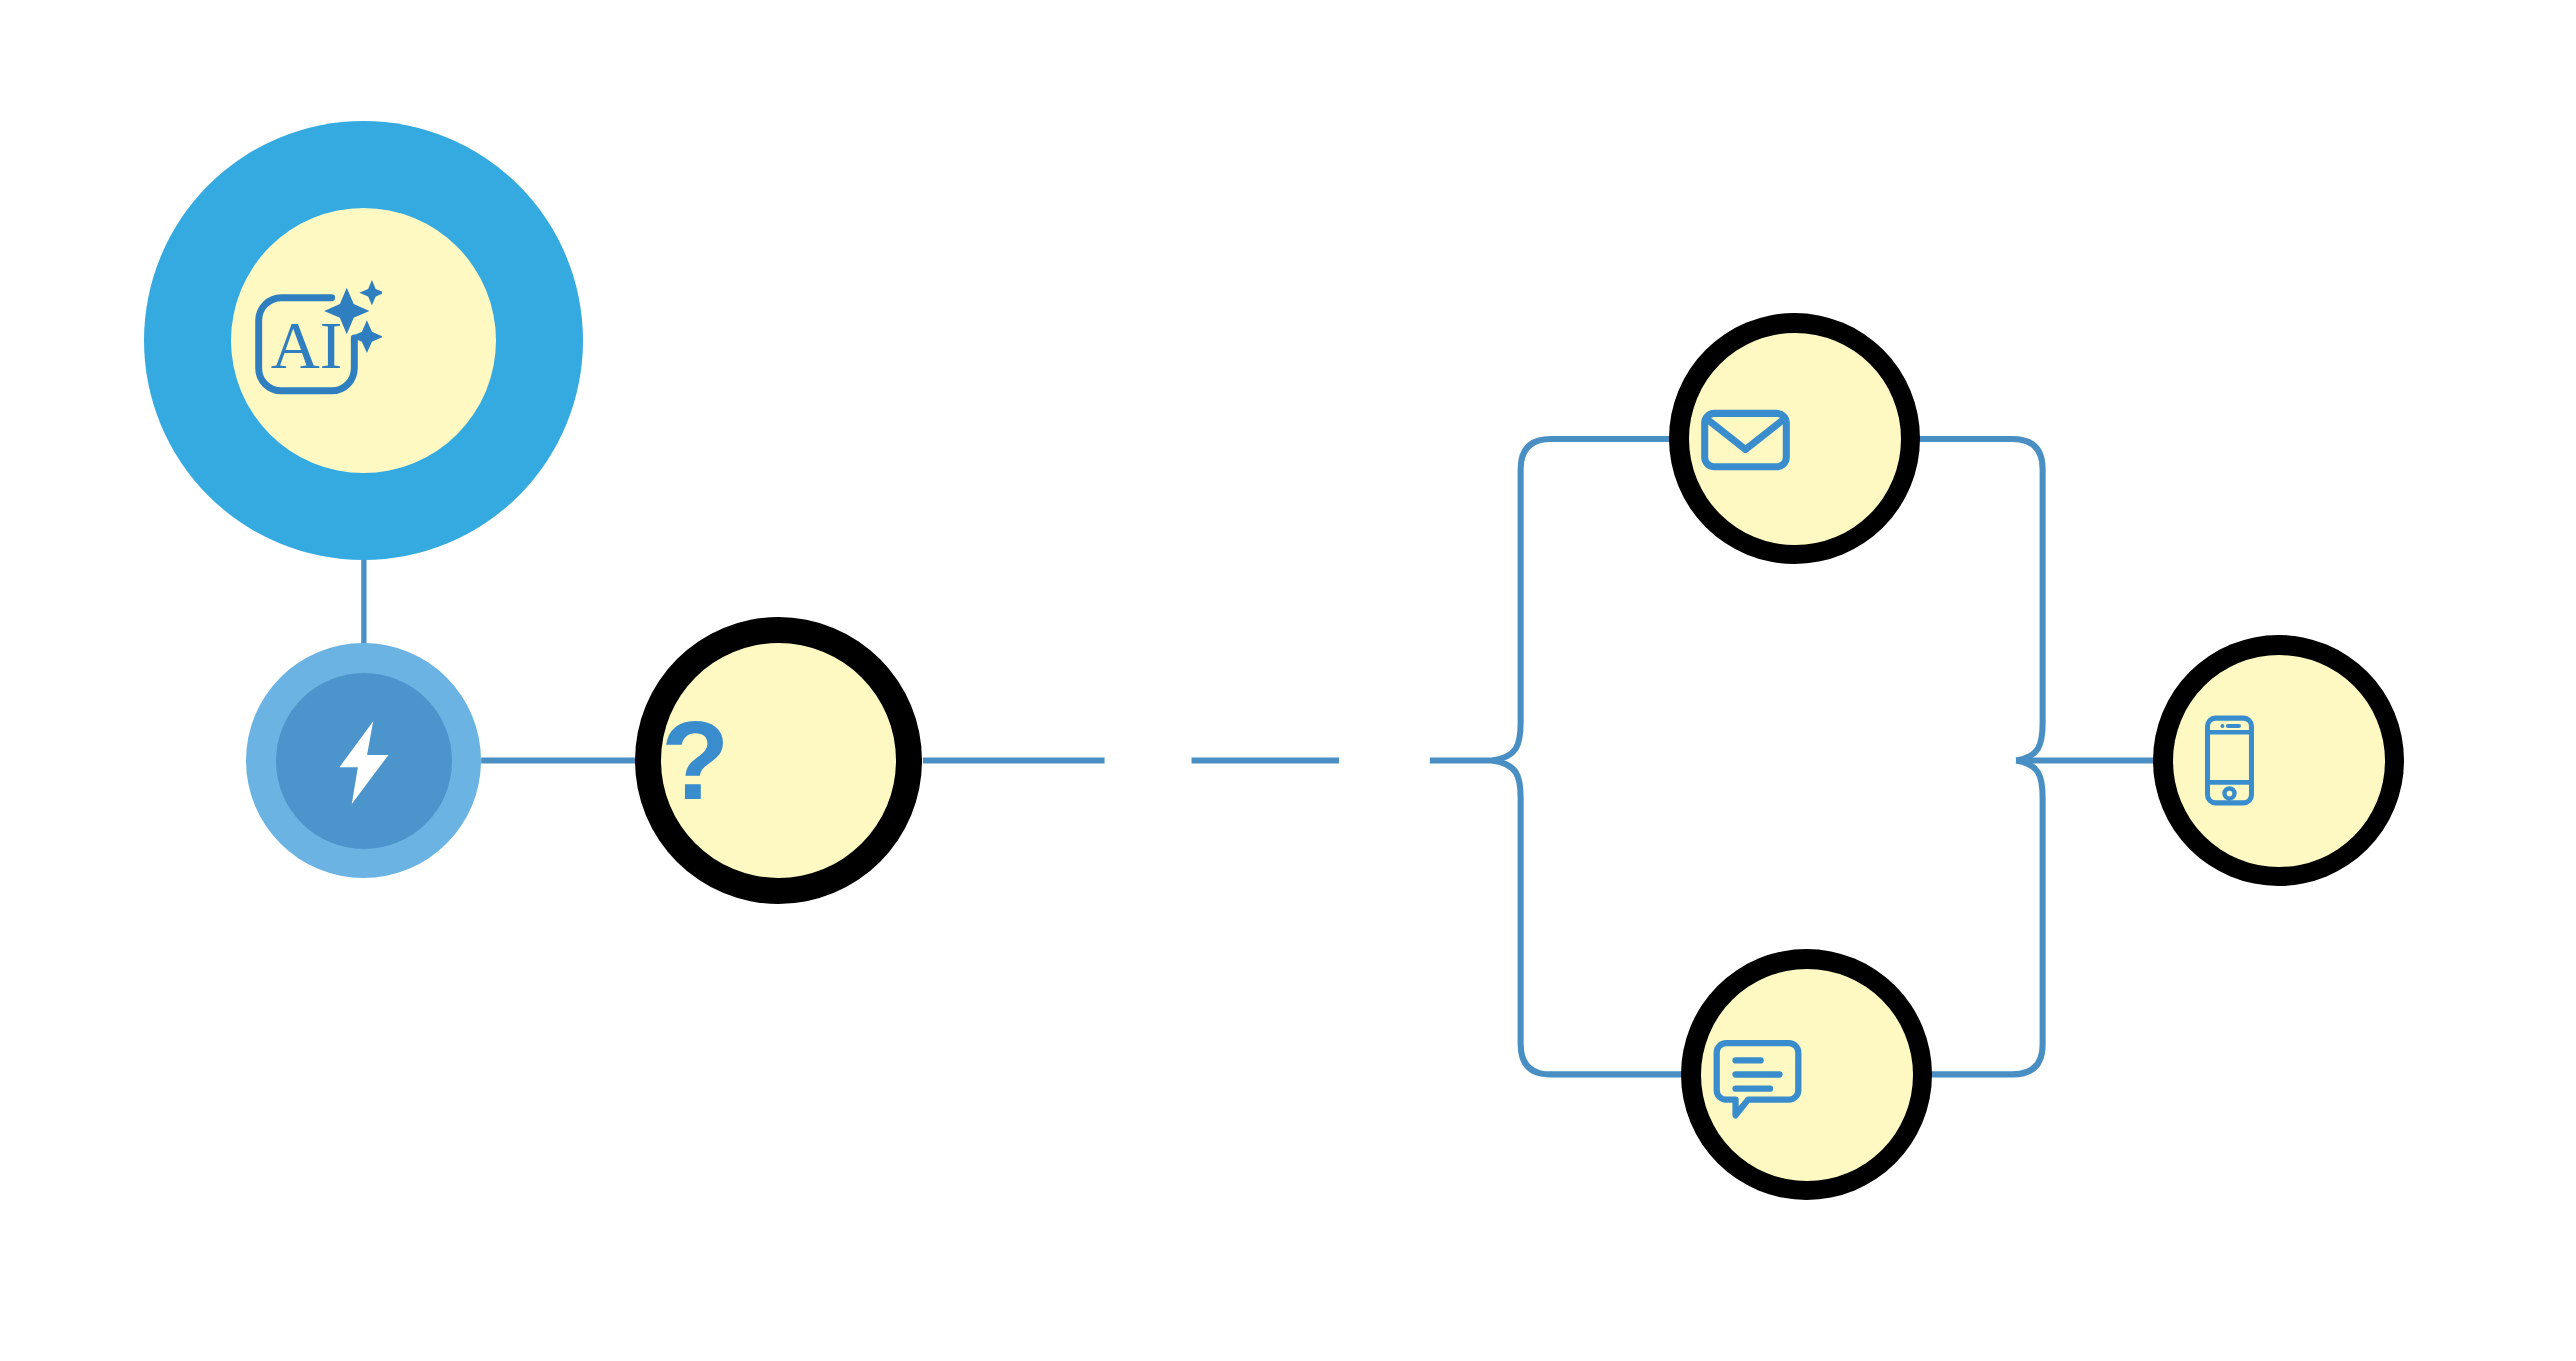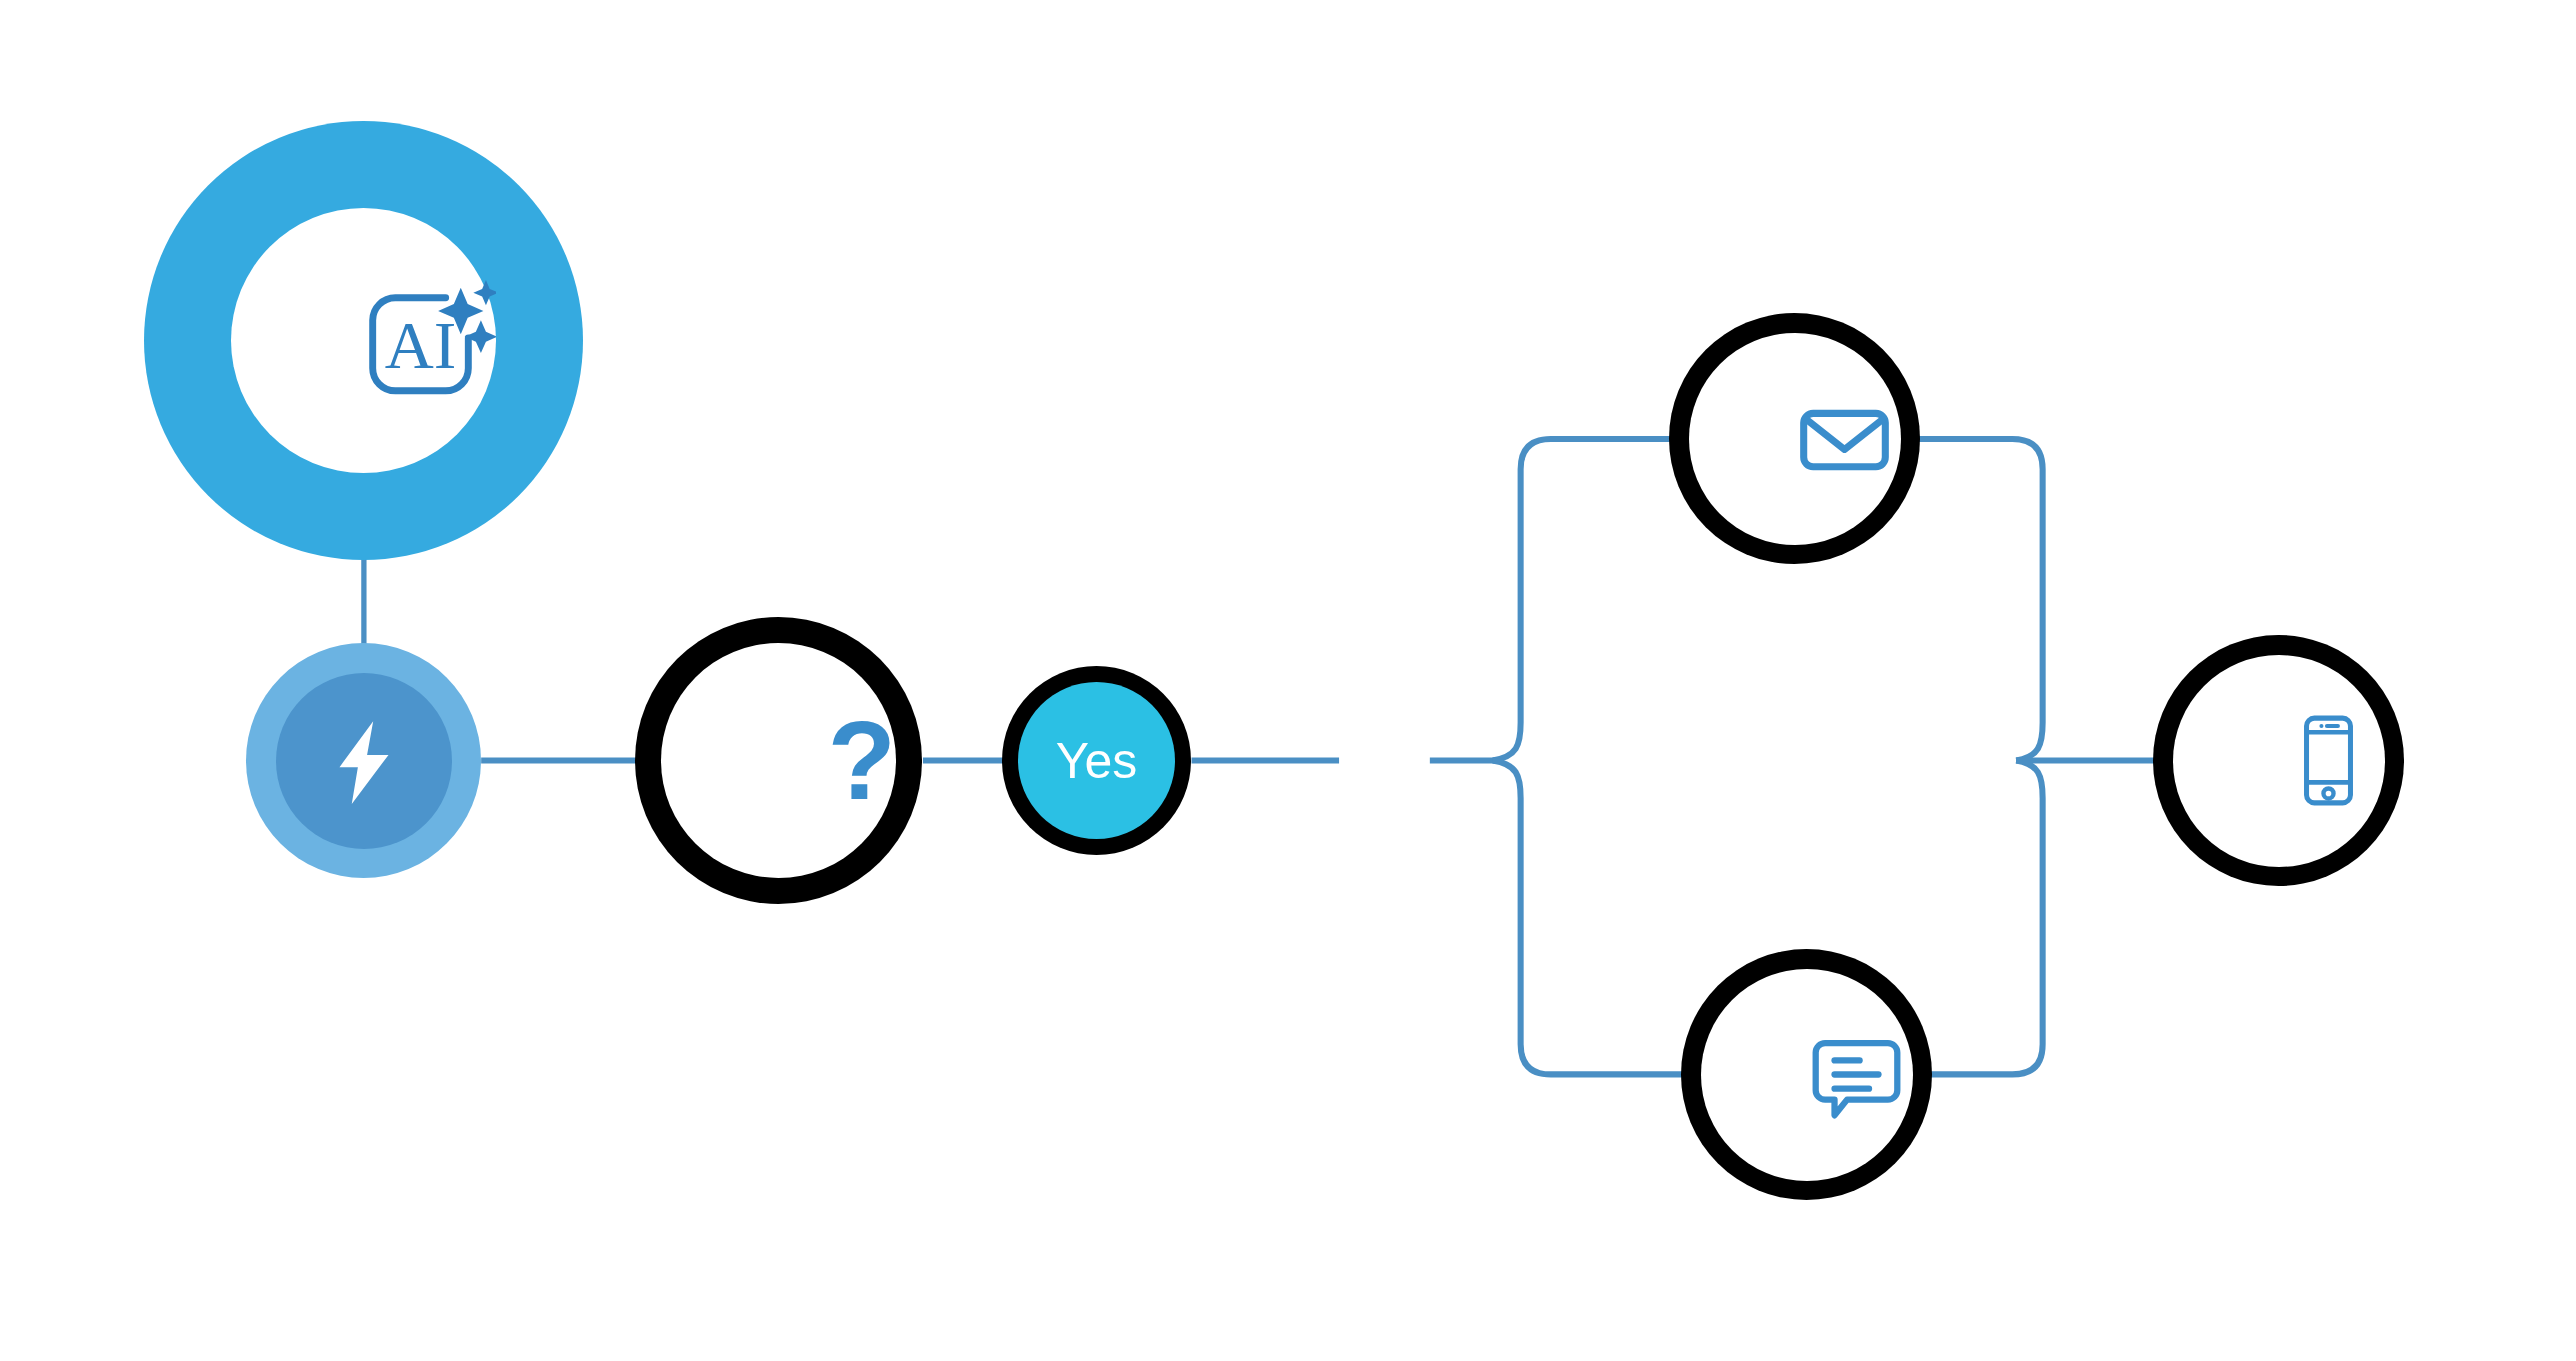--- a/index.html
+++ b/index.html
@@ -1,21 +1,21 @@
 <!DOCTYPE html>
 <html style="font-size:12px"><head>
 <meta charset="utf-8">
 <style>
   html,body{margin:0;padding:0;background:#ffffff;}
   body{width:2576px;height:1362px;overflow:hidden;font-family:"Liberation Sans",sans-serif;}
   #canvas{position:relative;width:2576px;height:1362px;background:#ffffff;}
   #wires{position:absolute;left:0;top:0;width:2576px;height:1362px;}
   .node{position:absolute;border-radius:50%;display:flex;align-items:center;justify-content:center;box-sizing:border-box;}
   .ring-black{background:#000000;}
-  .inner-white{position:absolute;border-radius:50%;background:#ffffff;display:flex;align-items:center;justify-content:flex-end;}
+  .inner-white{position:absolute;border-radius:50%;background:#fef9c3;display:flex;align-items:center;justify-content:flex-start;}
   .inner-fill{position:absolute;border-radius:50%;display:flex;align-items:center;justify-content:center;}
   .label{color:#ffffff;font-family:"Liberation Sans",sans-serif;font-weight:400;line-height:1;}
   .qmark{font-family:"Liberation Sans",sans-serif;font-weight:700;line-height:1;}
   svg{display:block;}
 </style>
 </head>
 <body>
 
 <div id="canvas">
 
@@ -63,25 +63,20 @@
       </svg>
     </div>
   </div>
 
   <div class="node ring-black" style="left:635px;top:617px;width:287px;height:287px;">
     <div class="inner-white" style="width:235px;height:235px;">
       <span class="qmark" style="font-size:112px;color:#3A8DCC;">?</span>
     </div>
   </div>
 
-  <div class="node ring-black" style="left:1002px;top:666px;width:189px;height:189px;">
-    <div class="inner-fill" style="width:157px;height:157px;background:#2BC0E4;">
-      <span class="label" style="font-size:50px;">Yes</span>
-    </div>
-  </div>
 
 
   <div class="node ring-black" style="left:1669px;top:313px;width:251px;height:251px;">
     <div class="inner-white" style="width:212px;height:212px;">
       <svg width="113" height="113" viewBox="0 0 72 72" fill="none">
         <rect x="10" y="20" width="52" height="34" rx="6" ry="6" stroke="#3A8DCC" stroke-width="4.5" fill="none"></rect>
         <path d="M12 24 L36 43 L60 24" stroke="#3A8DCC" stroke-width="4.5" fill="none" stroke-linecap="round" stroke-linejoin="round"></path>
       </svg>
     </div>
   </div>

